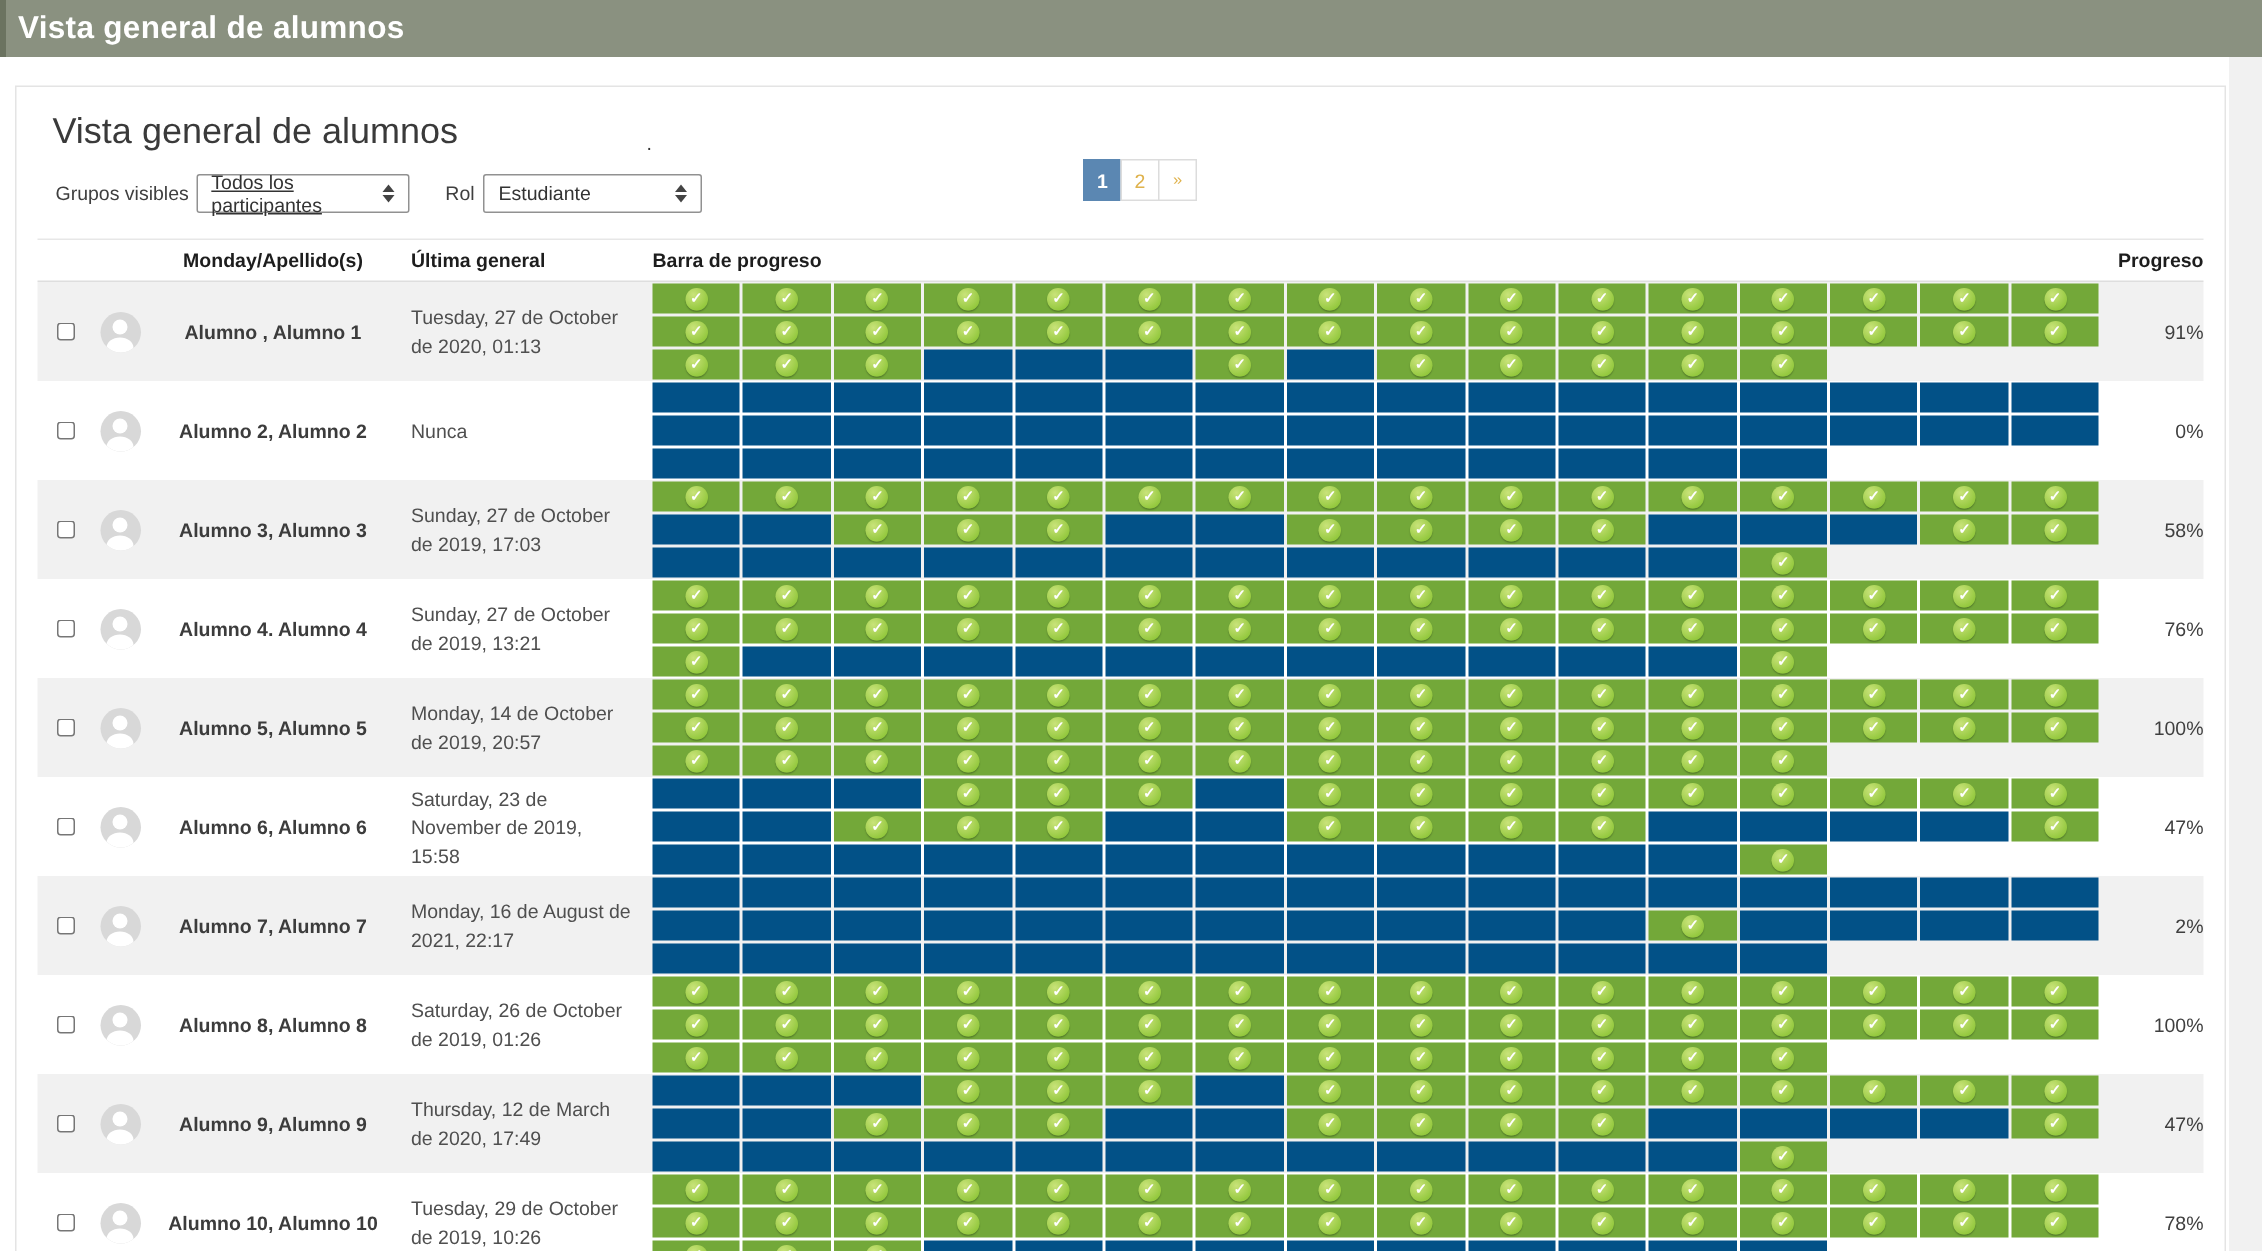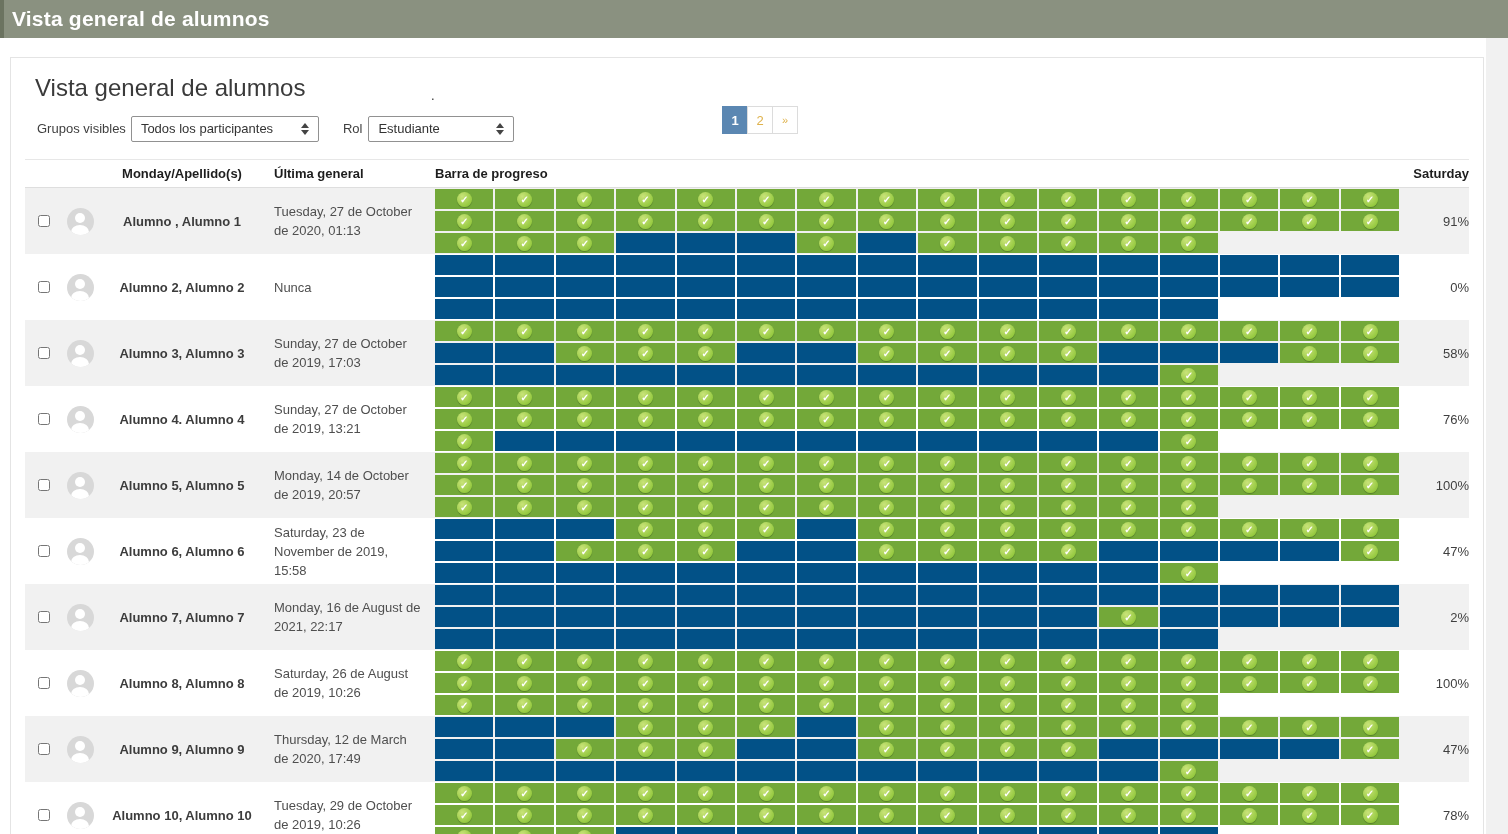--- a/index.html
+++ b/index.html
@@ -28,21 +28,21 @@
     background:#fff;border:1px solid #e4e4e4;padding:0 14px;}
   .card-title{font-size:24px;font-weight:400;color:#3a3a3a;margin:16px 0 13px 10px;}
   .stray-dot{position:absolute;left:420px;top:30px;font-size:13px;color:#333;}
 
   
   .filters-row{display:flex;align-items:center;margin-left:12px;height:27px;font-size:13px;}
   .filters-row label{color:#3f3f3f;margin-right:5px;}
   .select{height:26px;border:1px solid #919191;border-radius:2px;background:#fff;
     display:flex;align-items:center;justify-content:space-between;
     padding:0 9px;font-size:13px;color:#333;cursor:default;}
-  .select-groups{width:188px;}
+  .select-groups{width:142px;text-decoration:underline;}
   .select-role{width:146px;margin-left:1px;gap:36px;}
   .role-label{margin-left:24px;}
   .arrows{display:flex;flex-direction:column;gap:2px;margin-left:8px;}
   .arrows .up{width:0;height:0;border-left:4px solid transparent;border-right:4px solid transparent;border-bottom:5px solid #444;}
   .arrows .down{width:0;height:0;border-left:4px solid transparent;border-right:4px solid transparent;border-top:5px solid #444;}
 
   
   .pagination{position:absolute;left:712px;top:48px;display:flex;}
   .page{min-width:26px;height:28px;padding:0 8px;border:1px solid #dcdcdc;margin-left:-1px;
     background:#fff;color:var(--pagination-link-color);font-size:13px;
@@ -124,21 +124,21 @@
     <span class="page page-next">»</span>
   </div>
 
   <div class="ptable">
     <div class="thead">
       <div class="col c-select"></div>
       <div class="col c-avatar"></div>
       <div class="col c-name">Monday/Apellido(s)</div>
       <div class="col c-date">Última general</div>
       <div class="col c-bar">Barra de progreso</div>
-      <div class="col c-progress">Saturday</div>
+      <div class="col c-progress">Progreso</div>
     </div>
     <div class="tbody">
   <div class="trow">
     <div class="col c-select">
             <input type="checkbox" style="">
           </div>
     <div class="col c-avatar">
       <span class="avatar">
               <i class="head"></i>
               <i class="bod"></i>
@@ -964,21 +964,21 @@
     <div class="col c-select">
             <input type="checkbox" style="">
           </div>
     <div class="col c-avatar">
       <span class="avatar">
               <i class="head"></i>
               <i class="bod"></i>
             </span>
     </div>
     <div class="col c-name"><span class="sname">Alumno 8, Alumno 8</span></div>
-    <div class="col c-date">Saturday, 26 de August de 2019, 10:26</div>
+    <div class="col c-date">Saturday, 26 de October de 2019, 01:26</div>
     <div class="col c-bar">
             <div class="bar">
               <div class="bar-line">
                 <div class="cell done">
                   <span class="check">✓</span>
                 </div>
                 <div class="cell done">
                   <span class="check">✓</span>
                 </div>
                 <div class="cell done">

